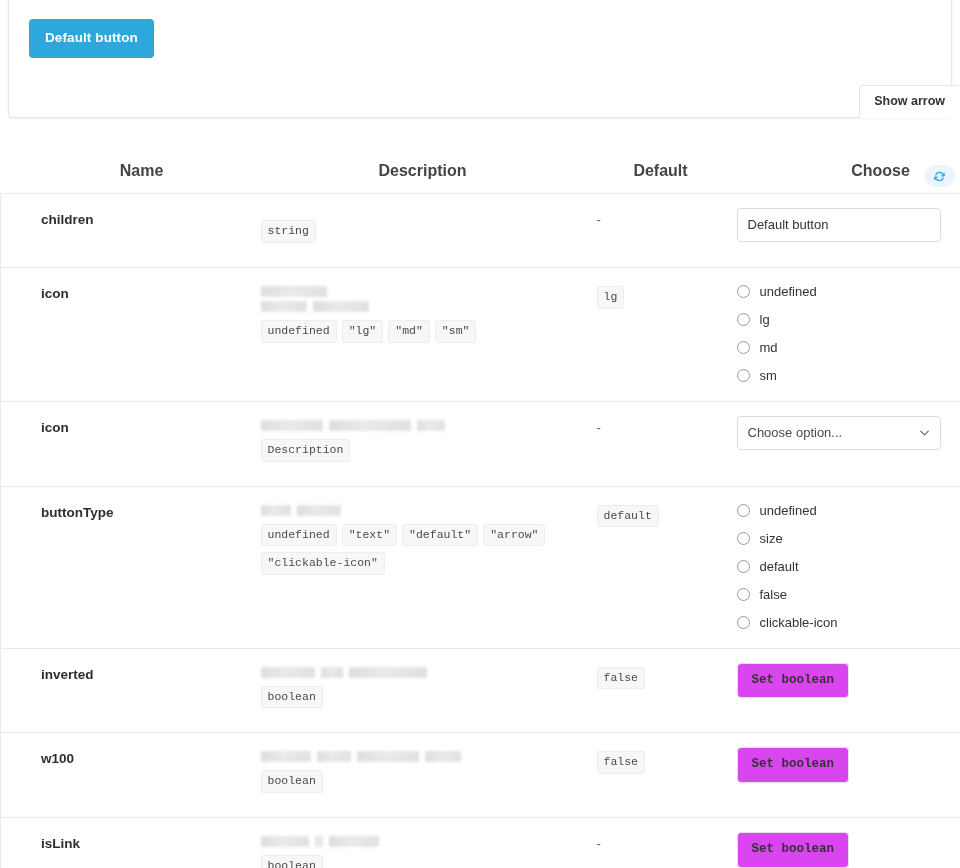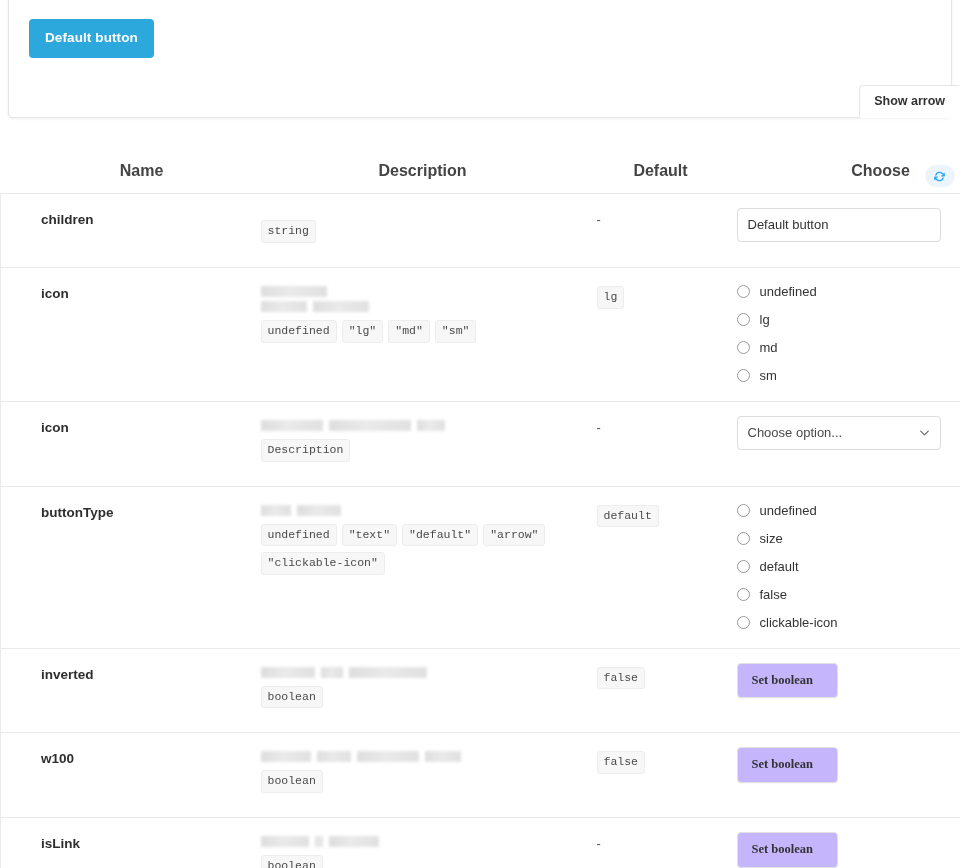--- a/index.html
+++ b/index.html
@@ -226,28 +226,28 @@
   .radio-dot {
     width: 13px; height: 13px;
     border: 1px solid #9a9a9a;
     border-radius: 50%;
     background: #ffffff;
     margin-right: 10px;
     flex: none;
   }
   .radio-label { font-size: 13px; color: #333333; }
   .btn-set {
-    font-family: Liberation Serif, serif;
+    font-family: Liberation Mono, monospace;
     font-size: 12.5px;
     font-weight: bold;
     color: #333333;
-    background: #c4b5fd;
+    background: #d946ef;
     border: 1px solid #e2e2e2;
     border-radius: 4px;
-    padding: 10px 24px 11px 14px;
+    padding: 10px 14px 11px 14px;
     line-height: 1;
     cursor: pointer;
     box-shadow: 0 1px 1px rgba(0,0,0,.03);
   }
 </style>
 </head>
 <body>
 
 <div class="preview-wrap">
   <div class="preview-panel">

